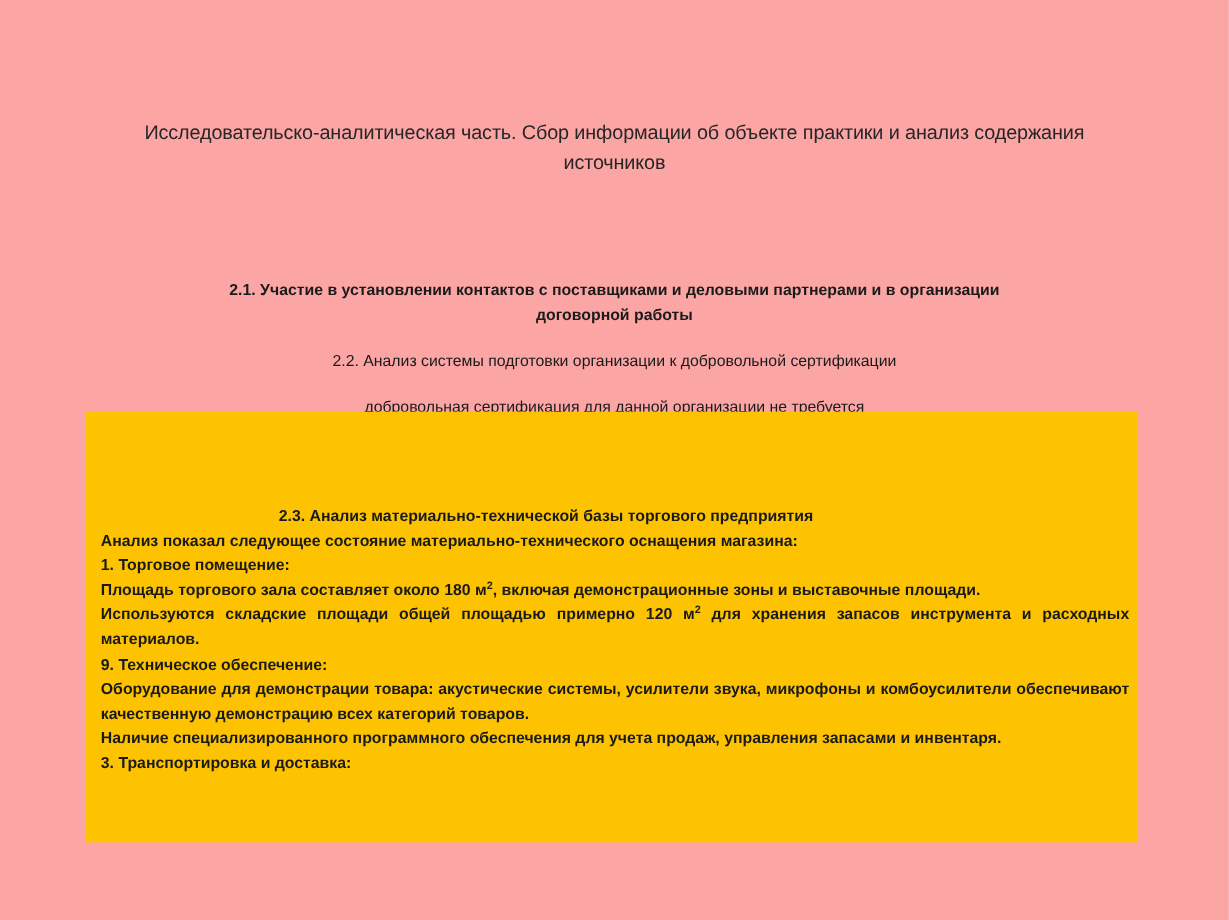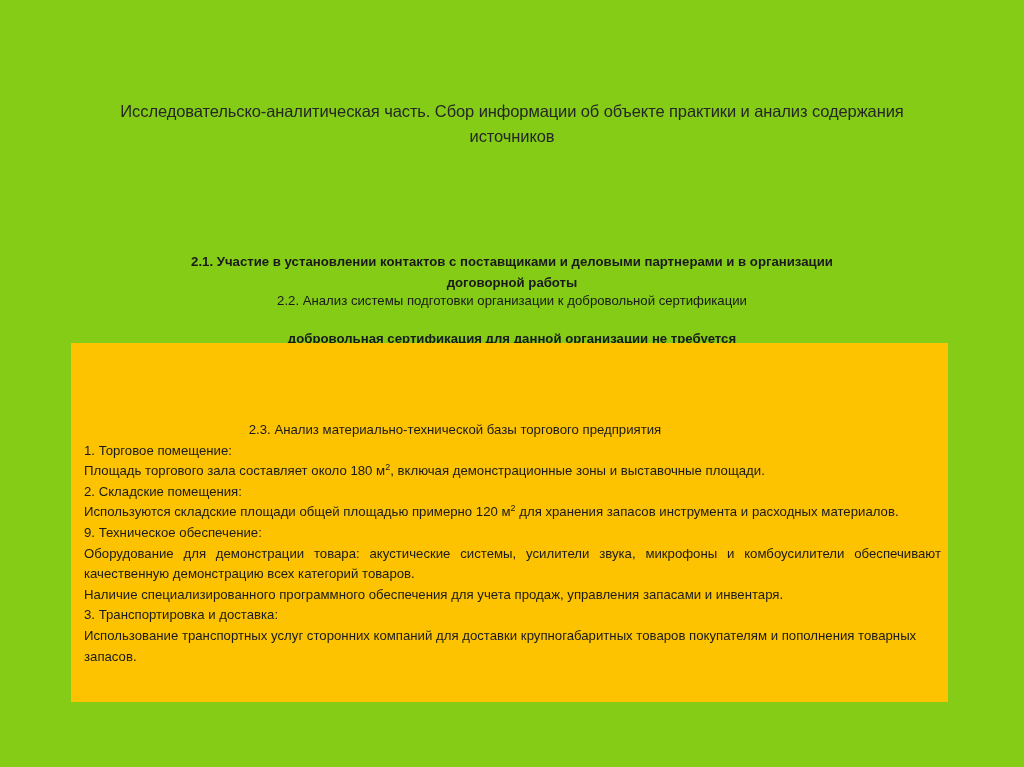--- a/index.html
+++ b/index.html
@@ -14,21 +14,21 @@
     font-family: "Liberation Sans", "DejaVu Sans", sans-serif;
     color: #1a1a1a;
     overflow: hidden;
     position: relative;
   }
 
   .slide {
     position: relative;
     width: 1024px;
     height: 767px;
-    background: #84cc16;
+    background: #fca5a5;
   }
 
   
   .slide-title {
     position: absolute;
     left: 108px;
     top: 88px;
     width: 808px;
     text-align: center;
     font-size: 16.5px;
@@ -42,21 +42,20 @@
   .heading-21 {
     position: absolute;
     left: 152px;
     top: 231px;
     width: 720px;
     text-align: center;
     font-size: 13.2px;
     line-height: 21px;
     font-weight: 700;
     color: #1a1a1a;
-    margin-top: 20px;
   }
 
   .heading-22 {
     position: absolute;
     left: 152px;
     top: 290px;
     width: 720px;
     text-align: center;
     font-size: 13.2px;
     line-height: 21px;
@@ -65,21 +64,21 @@
   }
 
   .note-22 {
     position: absolute;
     left: 152px;
     top: 328px;
     width: 720px;
     text-align: center;
     font-size: 13.2px;
     line-height: 21px;
-    font-weight: 700;
+    font-weight: 400;
     color: #1a1a1a;
   }
 
   
   .yellow-block {
     position: absolute;
     left: 71px;
     top: 343px;
     width: 877px;
     height: 359px;
@@ -92,31 +91,31 @@
     left: 84px;
     top: 420px;
     width: 857px;
   }
 
   .content p {
     margin: 0;
     font-size: 13.2px;
     line-height: 20.6px;
     color: #1a1a1a;
-    font-weight: 400;
+    font-weight: 700;
   }
 
   .content p.center {
     text-align: center;
     width: 670px;
     margin-left: 36px;
   }
 
   .content p.bold {
-    font-weight: 400;
+    font-weight: 700;
   }
 
   .content p.justify {
     text-align: justify;
     text-justify: inter-word;
   }
 
   sup {
     font-size: 0.68em;
     vertical-align: super;
@@ -135,35 +134,34 @@
   <div class="heading-22">2.2. Анализ системы подготовки организации к добровольной сертификации</div>
 
   <div class="note-22">добровольная сертификация для данной организации не требуется</div>
 
   <div class="yellow-block"></div>
 
   <div class="content">
 
     <p class="center">2.3. Анализ материально-технической базы торгового предприятия</p>
 
+    <p>Анализ показал следующее состояние материально-технического оснащения магазина:</p>
 
     <p class="bold">1. Торговое помещение:</p>
 
     <p>Площадь торгового зала составляет около 180 м<sup>2</sup>, включая демонстрационные зоны и выставочные площади.</p>
 
 
-    <p class="bold">2. Складские помещения:</p>
 
     <p class="justify">Используются складские площади общей площадью примерно 120 м<sup>2</sup> для хранения запасов инструмента и расходных материалов.</p>
 
 
     <p class="bold">9. Техническое обеспечение:</p>
 
     <p class="justify">Оборудование для демонстрации товара: акустические системы, усилители звука, микрофоны и комбоусилители обеспечивают качественную демонстрацию всех категорий товаров.</p>
 
     <p>Наличие специализированного программного обеспечения для учета продаж, управления запасами и инвентаря.</p>
 
     <p class="bold">3. Транспортировка и доставка:</p>
 
-    <p>Использование транспортных услуг сторонних компаний для доставки крупногабаритных товаров покупателям и пополнения товарных запасов.</p>
 
   </div>
 </div>
 
 </body></html>

